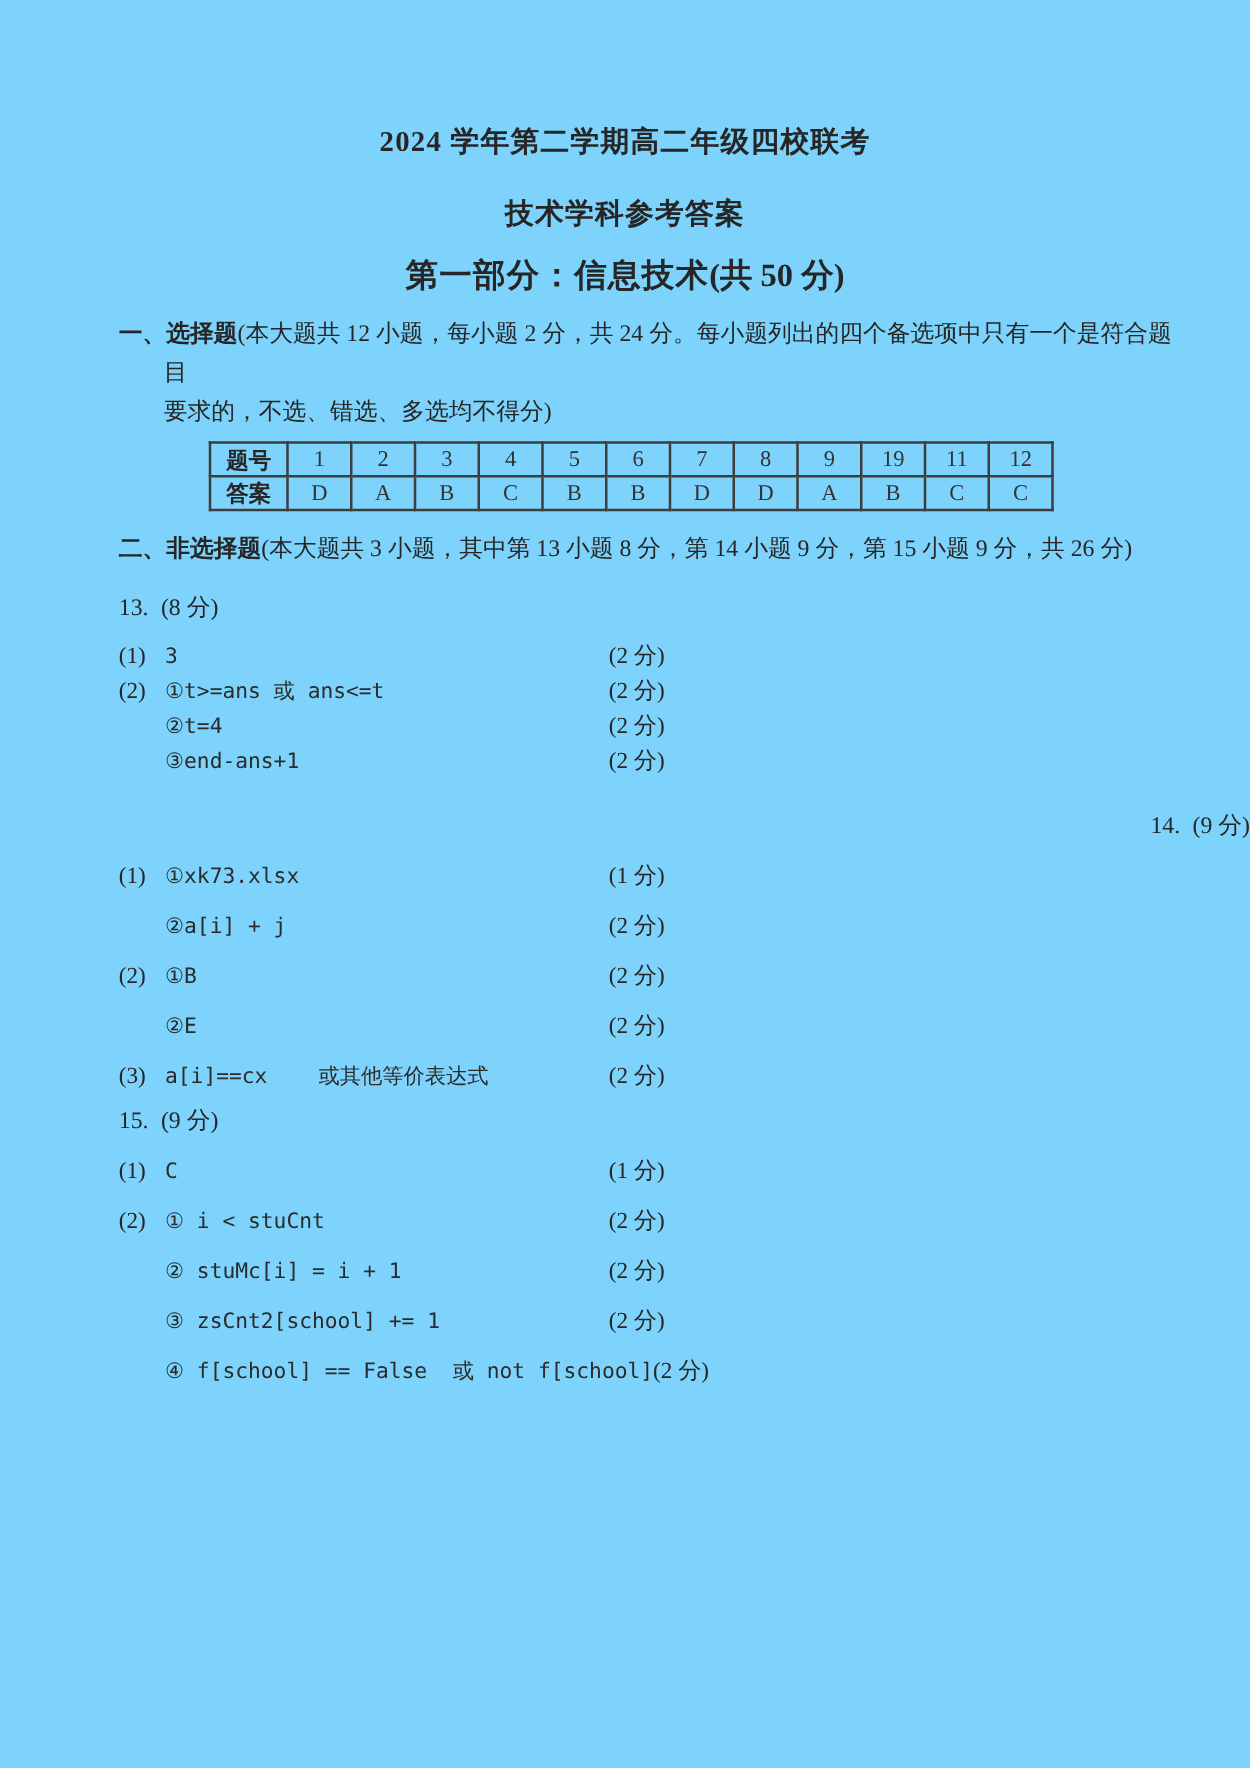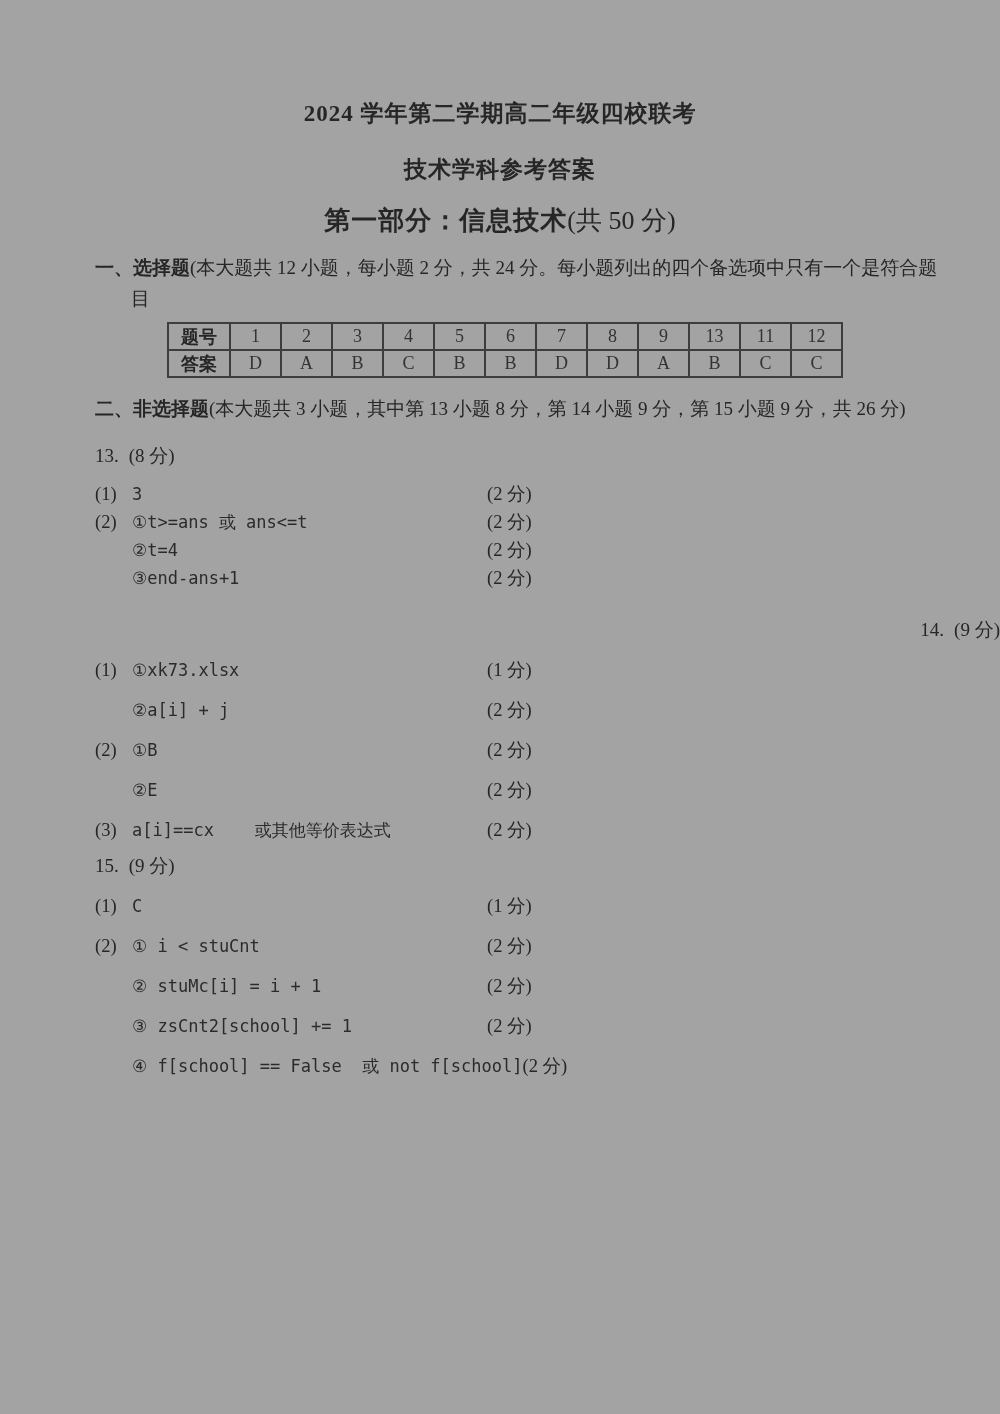--- a/index.html
+++ b/index.html
@@ -5,51 +5,50 @@
   html, body {
     margin: 0;
     padding: 0;
     background: #e8e8e8;
   }
   .page {
     position: relative;
     width: 1000px;
     height: 1414px;
     margin: 0 auto;
-    background: #a3a3a3;
+    background: #7dd3fc;
     color: #262626;
     font-family: "Liberation Serif", "DejaVu Serif", serif;
     overflow: hidden;
     box-sizing: border-box;
     padding-top: 99px;
   }
   .title-1 {
     text-align: center;
     font-size: 23px;
     font-weight: 700;
     line-height: 30px;
     letter-spacing: 1px;
   }
   .title-2 {
     text-align: center;
     font-size: 23px;
     font-weight: 700;
     line-height: 30px;
     letter-spacing: 1px;
     margin-top: 27px;
-    font-family: Liberation Mono, monospace;
   }
   .part-title {
     text-align: center;
     font-size: 26px;
     line-height: 34px;
     margin-top: 18px;
   }
   .part-title .bold { font-weight: 700; letter-spacing: 1px; }
-  .part-title .normal { font-weight: 400; text-align: center; }
+  .part-title .normal { font-weight: 700; text-align: center; }
 
   .section-heading {
     margin: 14px 0 0 95px;
     width: 815px;
     font-size: 19px;
     line-height: 31px;
     padding-left: 36px;
     text-indent: -36px;
   }
   .section-heading .bold { font-weight: 700; }
@@ -131,36 +130,37 @@
 <div class="page">
 
   <div class="title-1">2024 学年第二学期高二年级四校联考</div>
   <div class="title-2">技术学科参考答案</div>
   <div class="part-title">
     <span class="bold">第一部分：信息技术</span><span class="normal">(共 50 分)</span>
   </div>
 
   <div class="section-heading">
     <span class="bold">一、选择题</span><span>(本大题共 12 小题，每小题 2 分，共 24 分。每小题列出的四个备选项中只有一个是符合题目</span>
+    <span class="line2-indent">要求的，不选、错选、多选均不得分)</span>
   </div>
 
   <table class="answer-table">
     <tbody>
         <tr>
       <th>题号</th>
       <td>1</td>
       <td>2</td>
       <td>3</td>
       <td>4</td>
       <td>5</td>
       <td>6</td>
       <td>7</td>
       <td>8</td>
       <td>9</td>
-      <td>13</td>
+      <td>19</td>
       <td>11</td>
       <td>12</td>
     </tr>
     <tr>
       <th>答案</th>
       <td>D</td>
       <td>A</td>
       <td>B</td>
       <td>C</td>
       <td>B</td>

